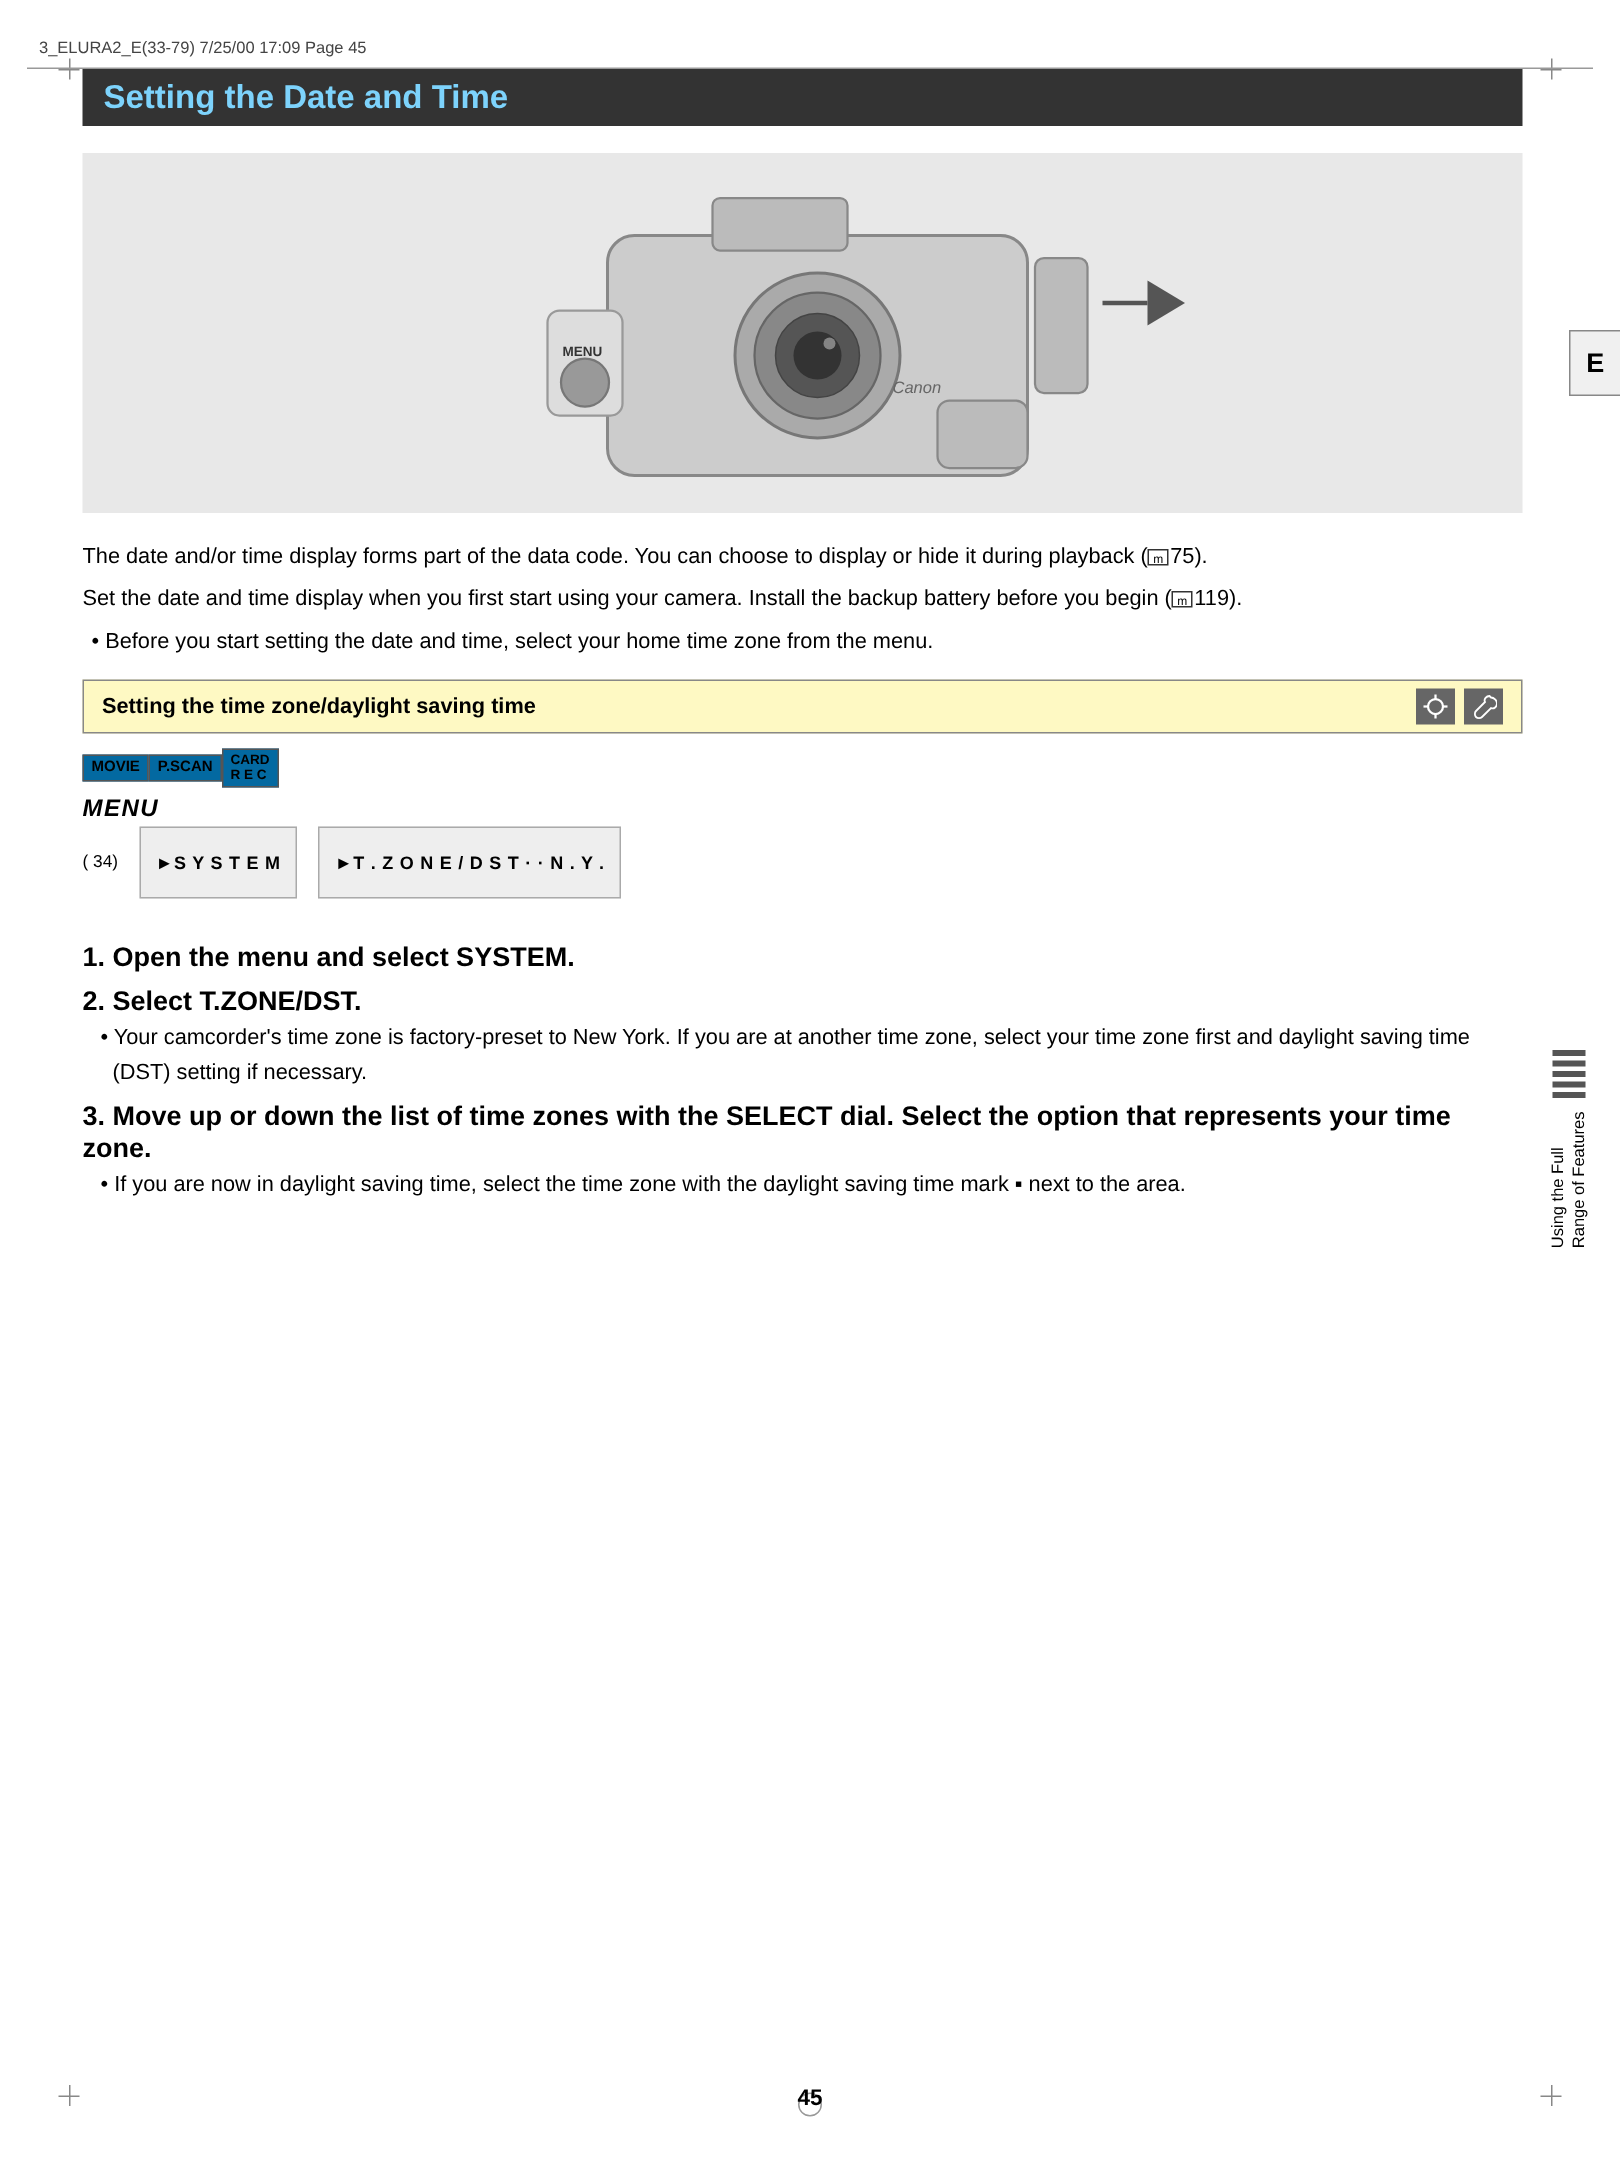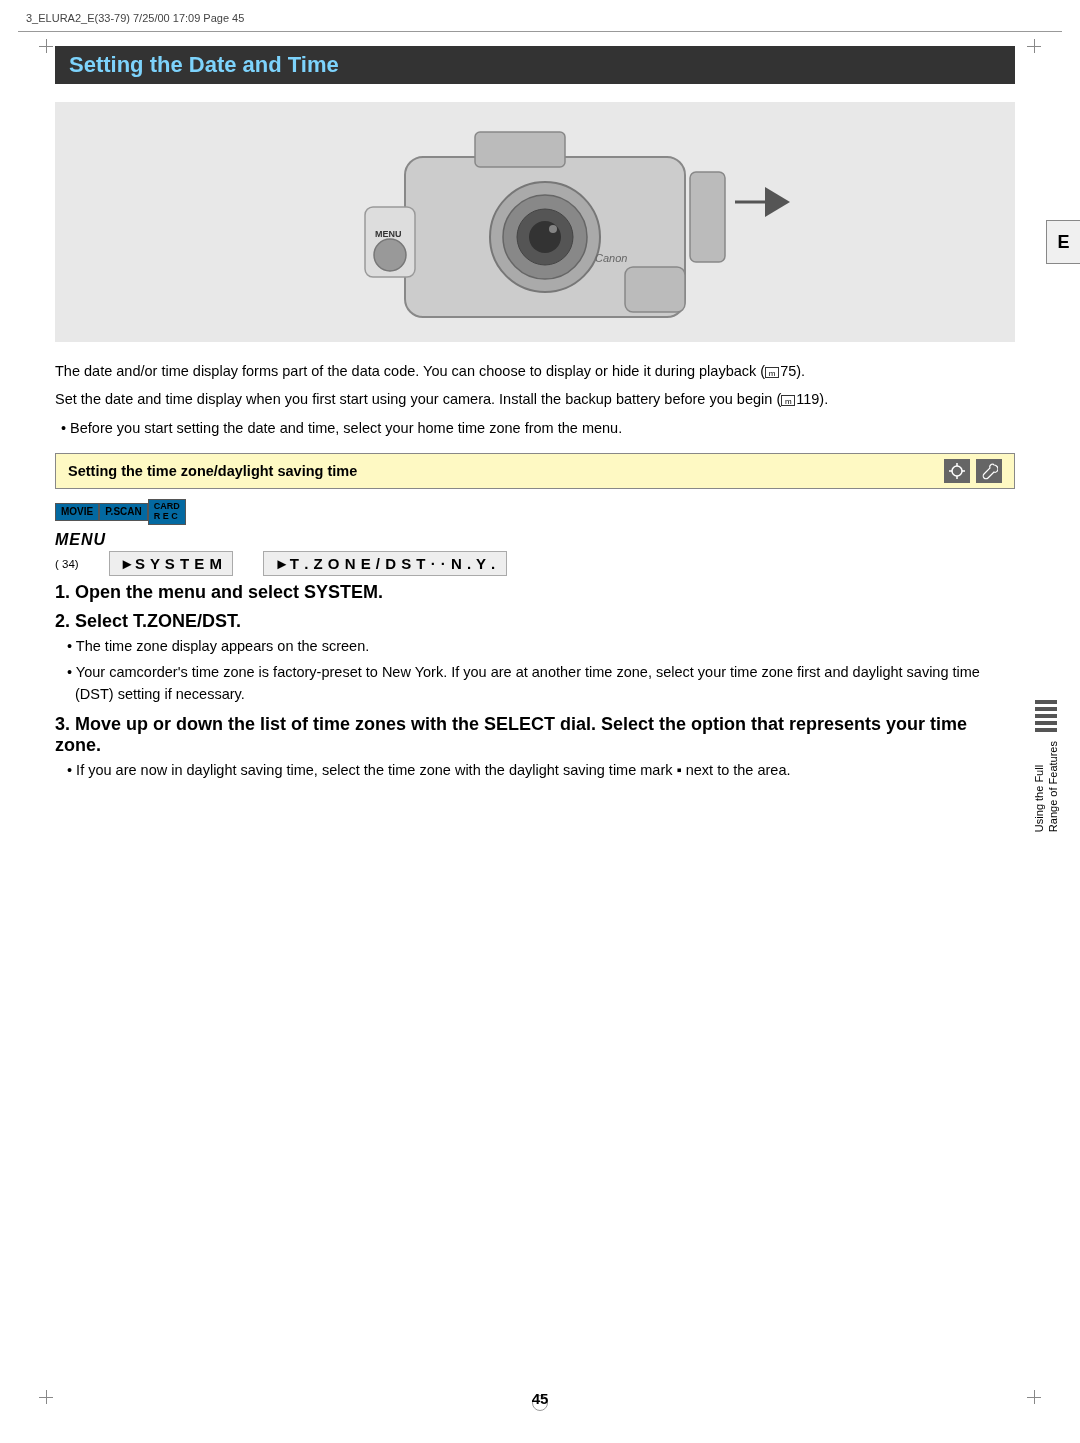--- a/index.html
+++ b/index.html
@@ -10,21 +10,21 @@
       font-family: Arial, Helvetica, sans-serif;
       font-size: 15px;
       color: #000;
       position: relative;
       overflow: hidden;
     }
 
     
     .header-bar {
       position: absolute;
-      top: 4px; left: 18px; right: 18px;
+      top: 18px; left: 18px; right: 18px;
       height: 28px;
       border-bottom: 1px solid #999;
       display: flex;
       align-items: center;
       padding: 0 8px;
       font-size: 11px;
       color: #444;
     }
 
     
@@ -161,31 +161,31 @@
     .menu-label {
       font-size: 16px;
       font-weight: 900;
       font-style: italic;
       letter-spacing: 1px;
       margin-bottom: 2px;
     }
     .menu-row {
       display: flex;
       align-items: center;
-      gap: 30px;
-      margin-bottom: 6px;
+      gap: 14px;
+      margin-bottom: 29px;
     }
     .menu-ref {
       font-size: 12px;
     }
     .arrow-box {
       background: #eee;
       border: 1px solid #aaa;
-      padding: 3px 10px;
-      font-size: 15px;
+      padding: 16px 10px;
+      font-size: 12px;
       font-weight: bold;
       letter-spacing: 0.5px;
     }
 
     
     .steps {
       font-size: 15px;
     }
     .step {
       margin-bottom: 8px;
@@ -381,21 +381,20 @@
         <span>1.</span>
         <span>Open the menu and select SYSTEM.</span>
       </div>
     </div>
 
     <div class="step">
       <div class="step-header">
         <span>2.</span>
         <span>Select T.ZONE/DST.</span>
       </div>
-      <div class="step-bullet">• The time zone display appears on the screen.</div>
       <div class="step-bullet">• Your camcorder's time zone is factory-preset to New York. If you are at another time zone, select your time zone first and daylight saving time (DST) setting if necessary.</div>
     </div>
 
     <div class="step">
       <div class="step-header">
         <span>3.</span>
         <span>Move up or down the list of time zones with the SELECT dial. Select the option that represents your time zone.</span>
       </div>
       <div class="step-bullet">• If you are now in daylight saving time, select the time zone with the daylight saving time mark ▪ next to the area.</div>
     </div>

